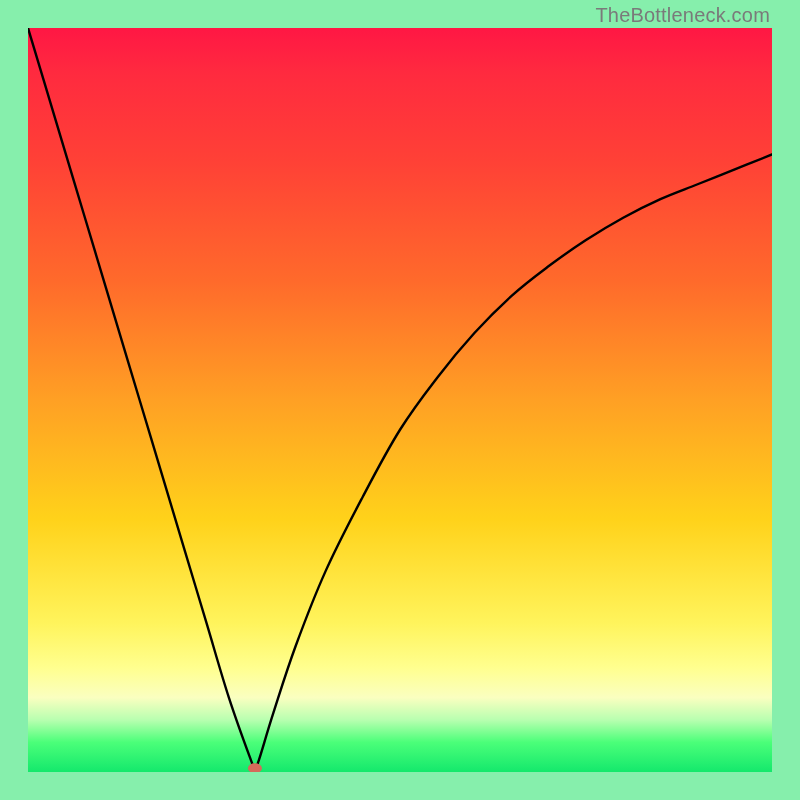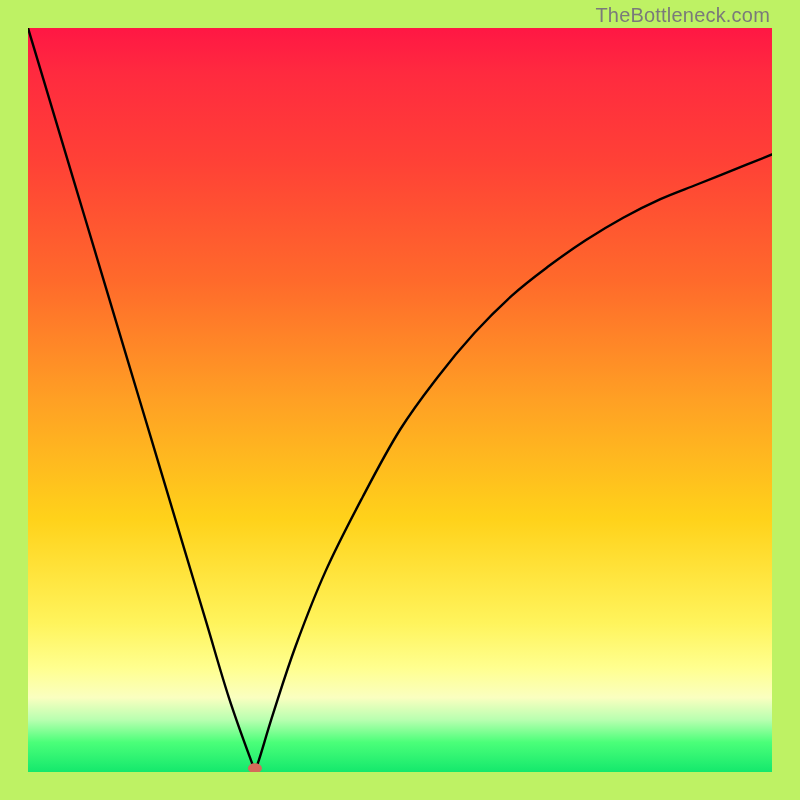--- a/index.html
+++ b/index.html
@@ -7,21 +7,21 @@
     padding: 0;
     width: 800px;
     height: 800px;
     overflow: hidden;
     background: #000;
     font-family: Arial, Helvetica, sans-serif;
   }
   .outer {
     width: 800px;
     height: 800px;
-    background: #bef264;
+    background: #86efac;
     position: relative;
   }
   .plot {
     position: absolute;
     left: 28px;
     top: 28px;
     width: 744px;
     height: 744px;
     
     background: linear-gradient(

